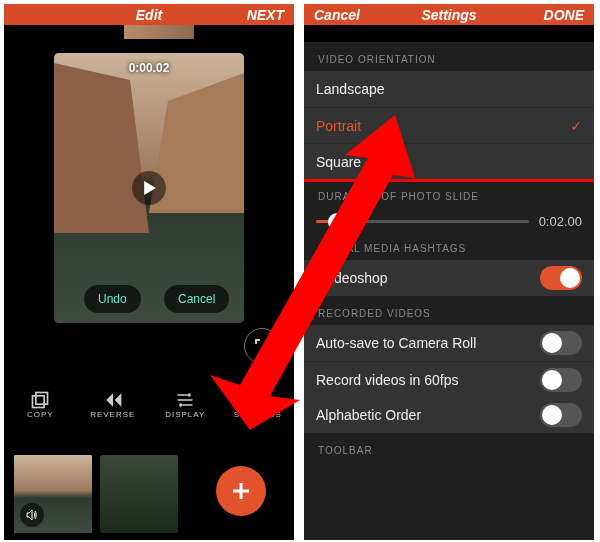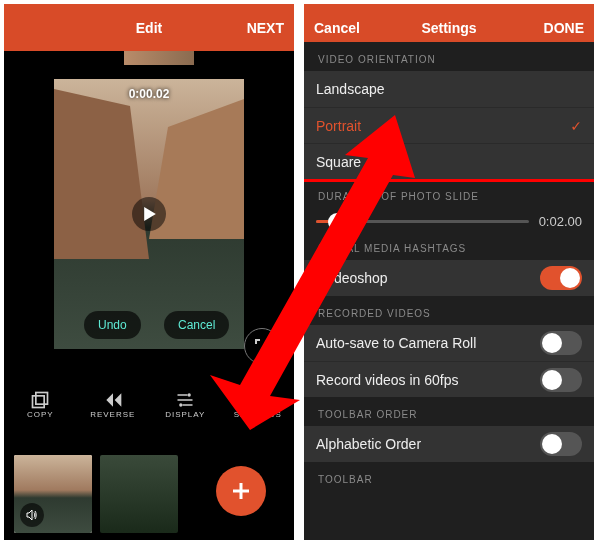--- a/index.html
+++ b/index.html
@@ -1,25 +1,25 @@
 <!DOCTYPE html>
 <html><head>
 <meta charset="utf-8">
 <style>
   * { margin:0; padding:0; box-sizing:border-box; font-family:-apple-system,Helvetica,Arial,sans-serif; }
   body { background:#fff; width:600px; height:542px; position:relative; overflow:hidden; }
   .screens { display:flex; gap:10px; padding:4px; }
   .screen { width:290px; height:536px; background:#000; position:relative; overflow:hidden; }
-  .header { height:47px; background:#d84b28; display:flex; align-items:center; justify-content:space-between; padding:0 10px; color:#fff; font-size:14px; }
+  .header { height:21px; background:#d84b28; display:flex; align-items:center; justify-content:space-between; padding:0 10px; color:#fff; font-size:14px;font-style:italic; }
   .header .center { position:absolute; left:0; right:0; text-align:center; font-weight:600; pointer-events:none; }
   .header .right,.header .left { font-weight:700; z-index:1; cursor:pointer; }
   
   .timeline-strip { height:14px; background:#000; position:relative; }
   .timeline-strip .chunk { position:absolute; top:0; height:14px; background:linear-gradient(90deg,#b98c6a,#8a6b50); }
-  .preview { margin:14px auto 0; width:190px; height:270px; background:#6b5a44; position:relative; border-radius:0; overflow:hidden; }
+  .preview { margin:14px auto 0; width:190px; height:270px; background:#6b5a44; position:relative; border-radius:5px; overflow:hidden; }
   .canyon { position:absolute; inset:0; background:linear-gradient(180deg,#cbb49a 0%,#a07a5f 45%,#2e3a30 55%,#3e4c40 100%); }
   .rock1 { position:absolute; left:0; bottom:90px; width:95px; height:170px; background:#8c6145; clip-path:polygon(0 0,80% 10%,100% 100%,0 100%); }
   .rock2 { position:absolute; right:0; bottom:110px; width:95px; height:140px; background:#a77a58; clip-path:polygon(20% 20%,100% 0,100% 100%,0 100%); }
   .timestamp { position:absolute; top:8px; left:50%; transform:translateX(-50%); color:#fff; font-size:12px; font-weight:600; text-shadow:0 0 4px #000; }
   .playbtn { position:absolute; top:50%; left:50%; transform:translate(-50%,-50%); width:34px; height:34px; border-radius:50%; background:rgba(0,0,0,.5); display:flex; align-items:center; justify-content:center; }
   .playbtn svg { width:14px; height:14px; fill:#fff; margin-left:2px; }
   .pill { position:absolute; bottom:10px; height:28px; border-radius:14px; background:rgba(0,0,0,.65); color:#5eead4; font-size:12px; display:flex; align-items:center; justify-content:center; padding:0 14px; }
   .pill.undo { left:30px; }
   .pill.delete { left:110px; }
   .fs-btn { position:absolute; right:14px; top:324px; width:36px; height:36px; border-radius:50%; border:1px solid #777; display:flex; align-items:center; justify-content:center; }
@@ -188,21 +188,20 @@
             </div>
         </div>
         <div class="row">
           <span>Record videos in 60fps</span>
           <div class="switch">
               <div class="k"></div>
             </div>
         </div>
       </div>
 
-      <div class="sect-h">TOOLBAR ORDER</div>
       <div class="group">
         <div class="row">
           <span>Alphabetic Order</span>
           <div class="switch">
               <div class="k"></div>
             </div>
         </div>
       </div>
 
       <div class="sect-h">TOOLBAR</div>

